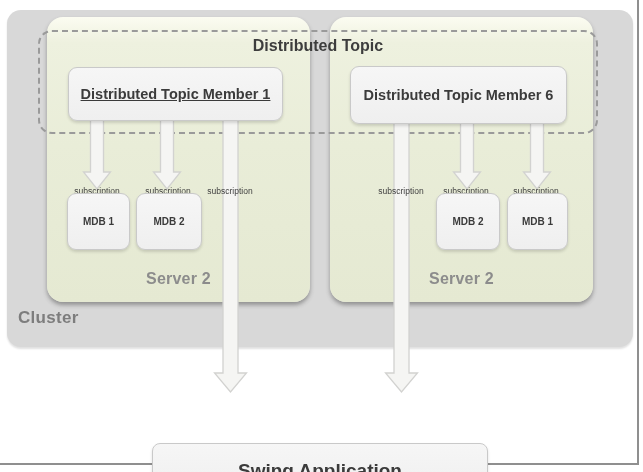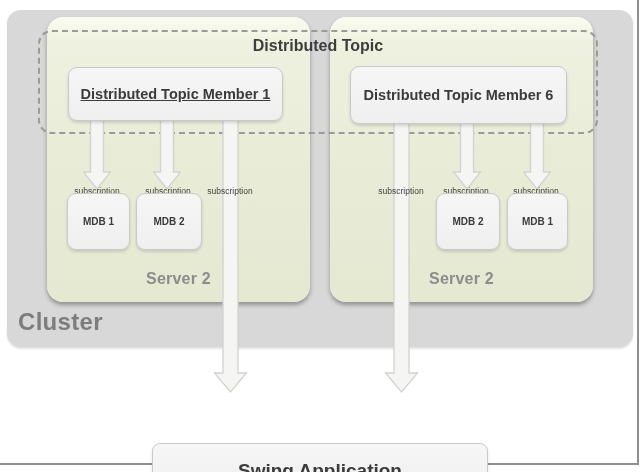--- a/index.html
+++ b/index.html
@@ -59,21 +59,21 @@
   #sub-4{left:361px;} #sub-5{left:426px;} #sub-6{left:496px;}
 
   .server-label{
     position:absolute;top:270px;width:263px;text-align:center;
     font-size:16px;font-weight:bold;color:#8c8c8c;z-index:4;letter-spacing:0.2px;
   }
   #server1-label{left:47px;}
   #server2-label{left:330px;}
 
   #cluster-label{
-    position:absolute;left:18px;top:308px;font-size:24px;font-weight:bold;
+    position:absolute;left:18px;top:308px;font-size:17px;font-weight:bold;
     color:#7d7d7d;z-index:2;letter-spacing:0.3px;
   }
 </style>
 </head>
 <body>
 
 <div id="stage">
 
   <div id="cluster-box"></div>
 

